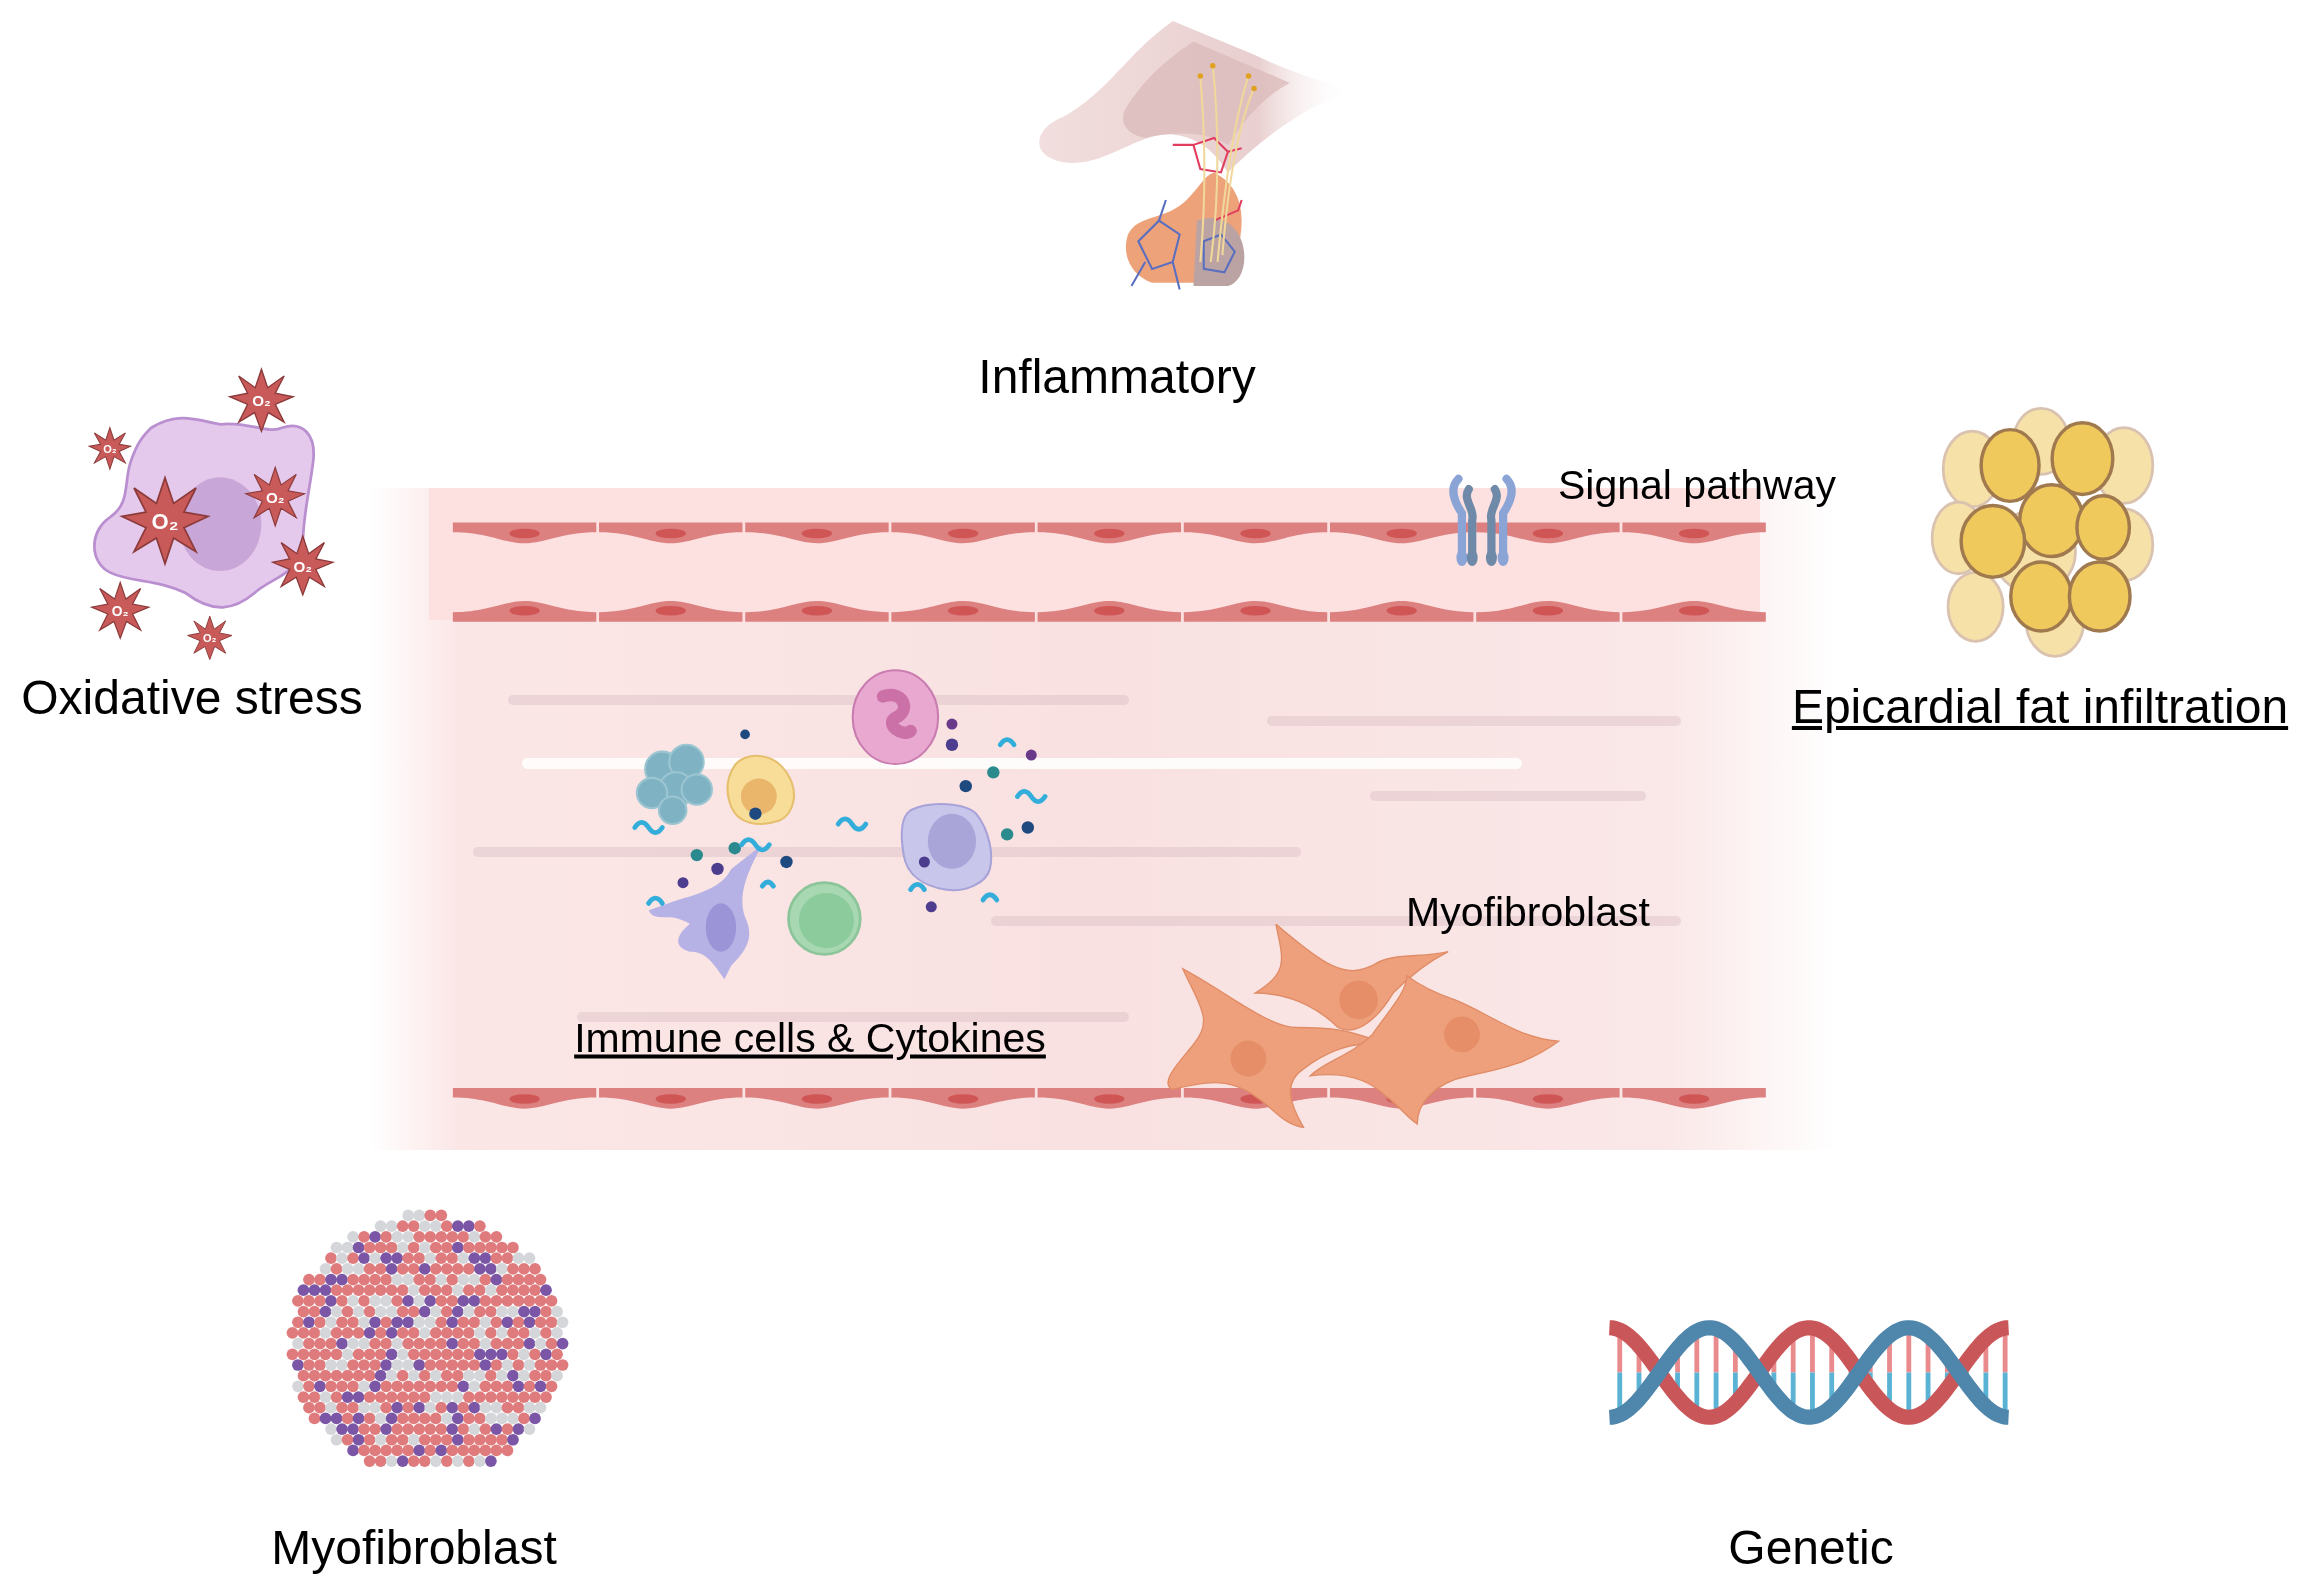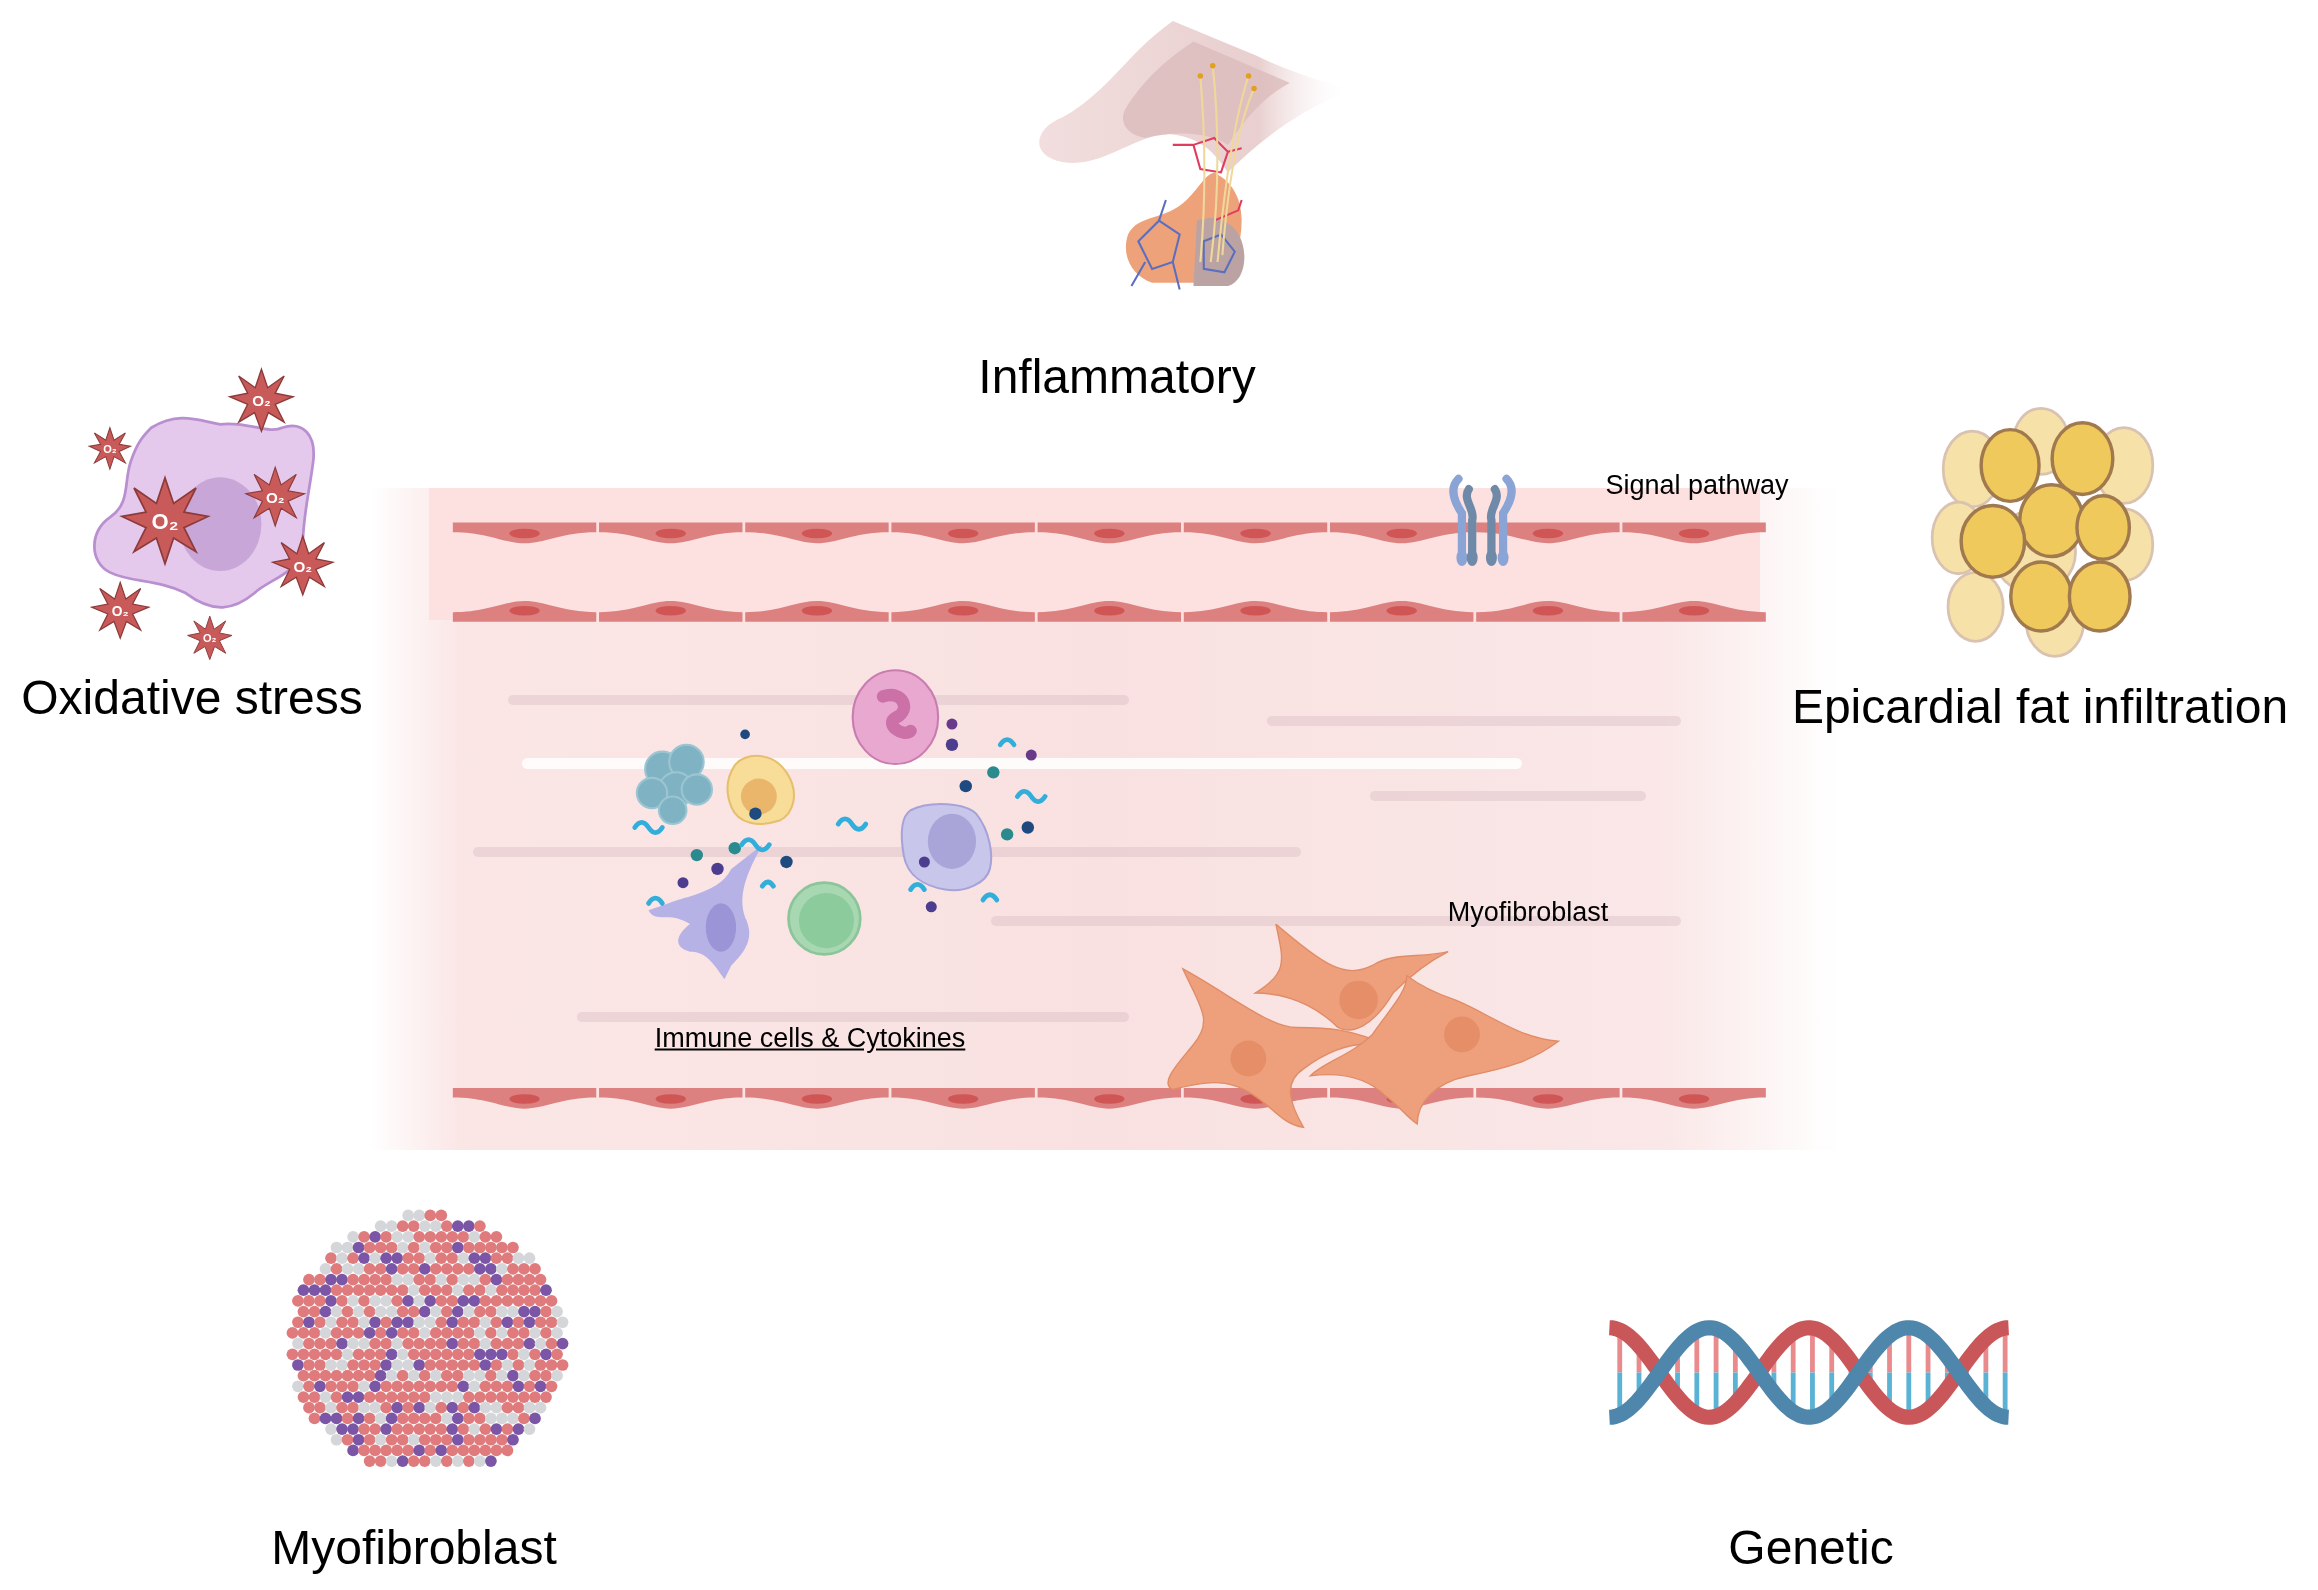--- a/index.html
+++ b/index.html
@@ -1,21 +1,21 @@
 <!DOCTYPE html>
 <html style="font-size:11px"><head>
 <meta charset="utf-8">
 <style>
   html, body { margin:0; padding:0; background:#ffffff; }
   body { width:2319px; height:1590px; position:relative; overflow:hidden;
          font-family:"Liberation Sans", sans-serif; color:#000; }
   .label { position:absolute; white-space:nowrap; transform:translate(-50%,-50%);
            font-family:"Liberation Sans", sans-serif; line-height:1; }
   .big { font-size:48px; }
-  .mid { font-size:27px; }
+  .mid { font-size:41px; }
   .abs { position:absolute; }
 
   
   #tissue { position:absolute; left:370px; top:488px; width:1469px; height:662px; }
   #tissue-bg { position:absolute; left:0; top:0; width:100%; height:100%;
      background: linear-gradient(90deg, rgba(252,236,236,0) 0%, #fbe6e6 6%, #f9e1e1 50%, #fae7e7 88%, rgba(255,255,255,0) 100%); }
   #top-band { position:absolute; left:59px; top:0; width:1331px; height:132px;
      background:#fde0e0; }
   .fiber { position:absolute; height:9.7px; border-radius:4.8px; background:rgba(210,180,190,0.35); }
   .gap-line { position:absolute; height:11px; background:rgba(255,255,255,0.85); border-radius:5.5px; }
@@ -167,21 +167,21 @@
   <g fill="#efc95c" stroke="#a07a4e" stroke-width="5">
     <ellipse cx="135" cy="95" rx="42" ry="52"></ellipse>
     <ellipse cx="240" cy="85" rx="44" ry="52"></ellipse>
     <ellipse cx="195" cy="175" rx="46" ry="52"></ellipse>
     <ellipse cx="270" cy="185" rx="38" ry="46"></ellipse>
     <ellipse cx="110" cy="205" rx="46" ry="52"></ellipse>
     <ellipse cx="180" cy="285" rx="44" ry="50"></ellipse>
     <ellipse cx="265" cy="285" rx="44" ry="50"></ellipse>
   </g>
 </svg>
-<div class="label big" style="left:2040px;top:707px;">Epicardial fat infiltration</div>
+<div class="label big" style="left:2040px;top:707px;text-decoration:underline;">Epicardial fat infiltration</div>
 
 <svg class="abs" style="left:1441px;top:472px;" width="83" height="103" viewBox="0 0 120 150">
   <g stroke-linecap="round" fill="none" stroke-width="12">
     <path d="M25 10 C 10 25, 20 45, 30 60 L 30 120" stroke="#8aa4d6"></path>
     <path d="M40 25 C 30 40, 50 55, 45 70 L 45 120" stroke="#6f8aa8"></path>
     <path d="M78 25 C 88 40, 68 55, 73 70 L 73 120" stroke="#6f8aa8"></path>
     <path d="M95 10 C 110 25, 100 45, 90 60 L 90 120" stroke="#8aa4d6"></path>
   </g>
   <g>
       <ellipse cx="30" cy="125" rx="8" ry="12" fill="#8aa4d6"></ellipse>

